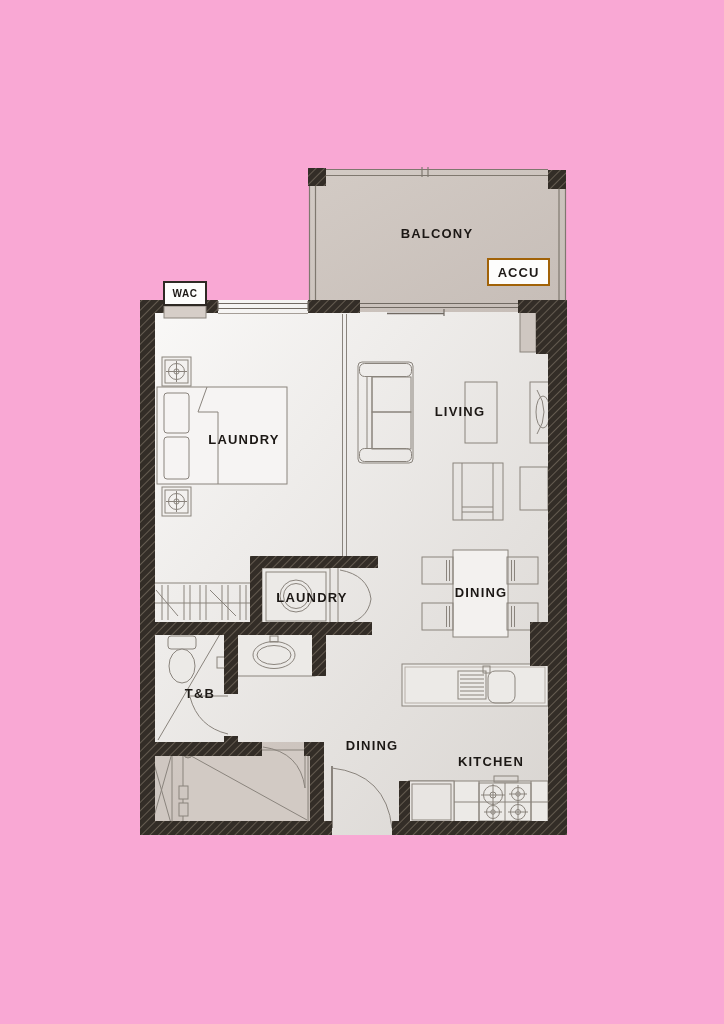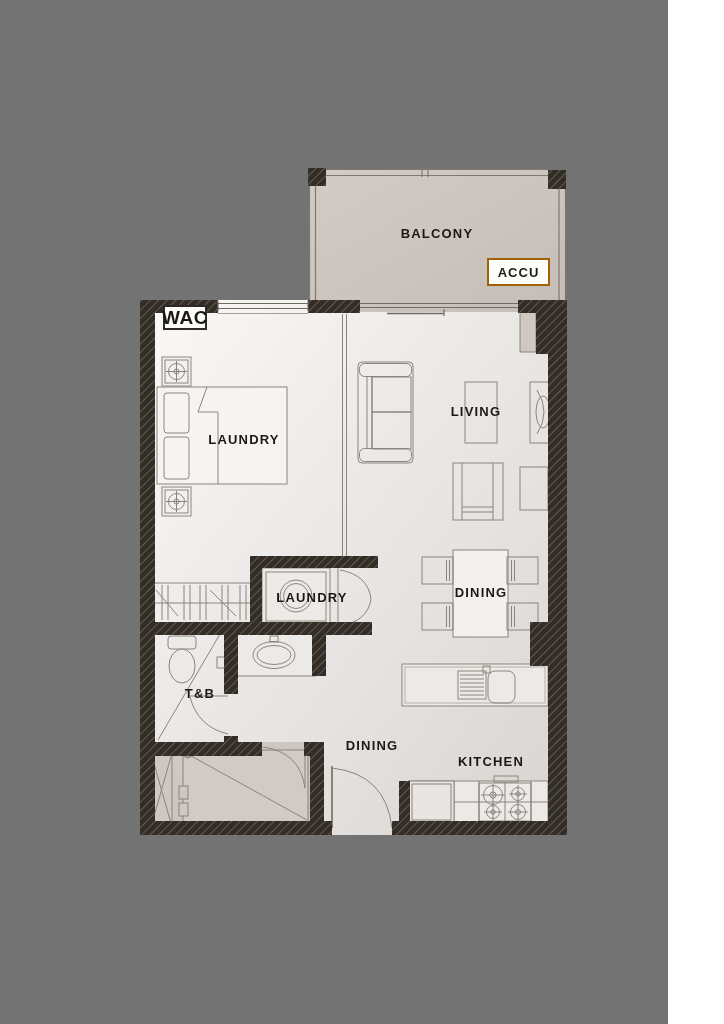--- a/index.html
+++ b/index.html
@@ -1,24 +1,24 @@
 <!DOCTYPE html>
 <html><head>
 <meta charset="utf-8">
 <title>Floor Plan</title>
 <style>
   html,body{margin:0;padding:0;background:#fff;}
-  .canvas{position:relative;width:668px;height:1024px;background:#737373;overflow:hidden;
+  .canvas{position:relative;width:724px;height:1024px;background:#f9a8d4;overflow:hidden;
           font-family:"Liberation Sans",sans-serif;}
   .plan-svg{position:absolute;left:0;top:0;}
   .room-label{position:absolute;transform:translate(-50%,-50%);font-weight:700;font-size:13px;
               letter-spacing:1.2px;color:#1c1815;white-space:nowrap;}
   .tag-box{position:absolute;background:#fdfdfc;display:flex;align-items:center;justify-content:center;
            font-weight:700;color:#1c1815;box-sizing:border-box;}
-  .tag-wac{left:163px;top:281px;width:44px;height:25px;border:2px solid #2e2924;font-size:19px;letter-spacing:.5px;margin-top:24px;}
+  .tag-wac{left:163px;top:281px;width:44px;height:25px;border:2px solid #2e2924;font-size:10px;letter-spacing:.5px;}
   .tag-accu{left:487px;top:258px;width:63px;height:28px;border:2px solid #a16207;font-size:13px;letter-spacing:1px;}
 </style>
 </head>
 <body>
 
 <div class="canvas">
 
 <svg class="plan-svg" width="724" height="1024" viewBox="0 0 724 1024">
   <defs>
     <pattern id="hatch" width="6" height="6" patternUnits="userSpaceOnUse" patternTransform="rotate(45)">
@@ -277,21 +277,21 @@
       <line x1="387" y1="313.5" x2="444" y2="313.5" stroke-width="1.6"></line>
       <line x1="444" y1="309" x2="444" y2="316"></line>
     </g>
   </g>
 
   <rect x="164" y="306" width="42" height="12" fill="#d6cec8" stroke="#8a847d"></rect>
 </svg>
 
 <div class="room-label" style="left:437px;top:233px">BALCONY</div>
 <div class="room-label" style="left:244px;top:439px">LAUNDRY</div>
-<div class="room-label" style="left:476px;top:411px">LIVING</div>
+<div class="room-label" style="left:460px;top:411px">LIVING</div>
 <div class="room-label" style="left:481px;top:592px">DINING</div>
 <div class="room-label" style="left:312px;top:597px">LAUNDRY</div>
 <div class="room-label" style="left:200px;top:693px">T&amp;B</div>
 <div class="room-label" style="left:372px;top:745px">DINING</div>
 <div class="room-label" style="left:491px;top:761px">KITCHEN</div>
 
 <div class="tag-box tag-wac">WAC</div>
 <div class="tag-box tag-accu">ACCU</div>
 
 </div>

